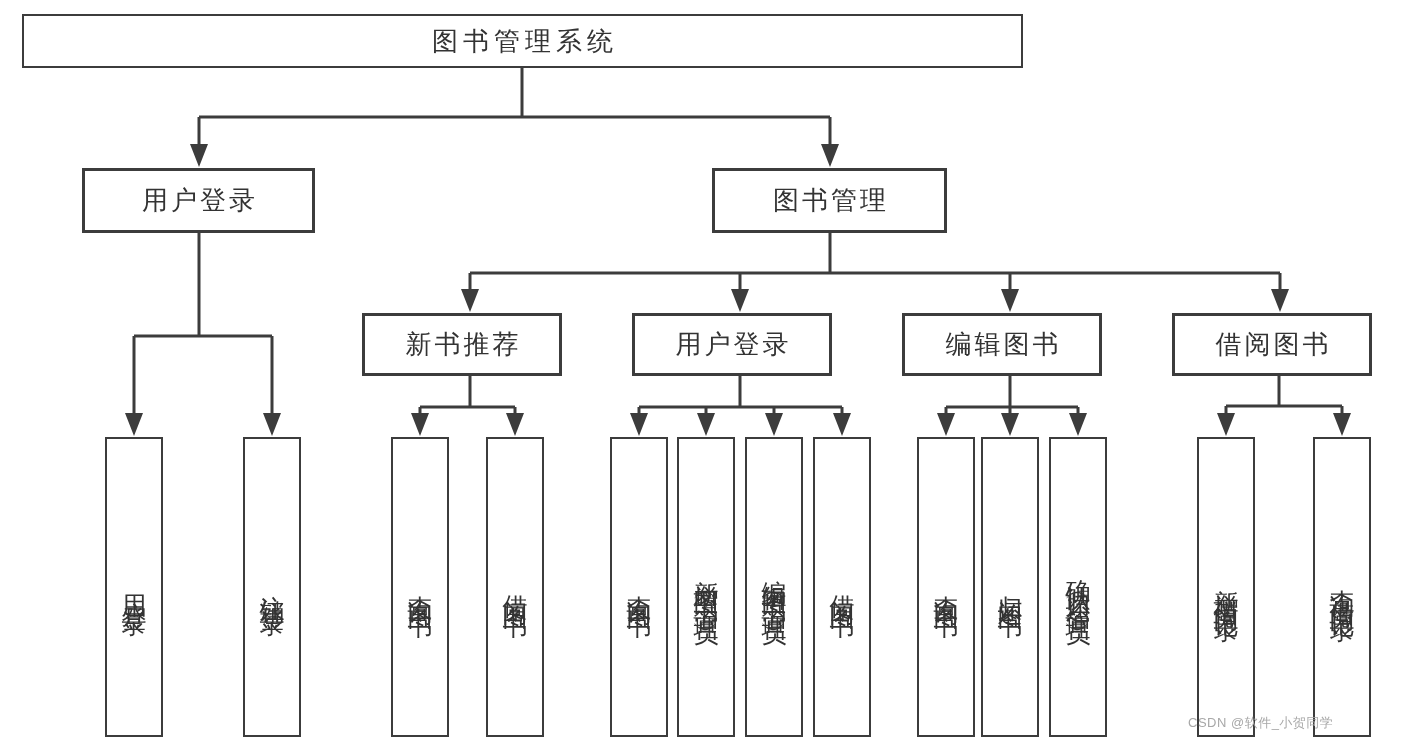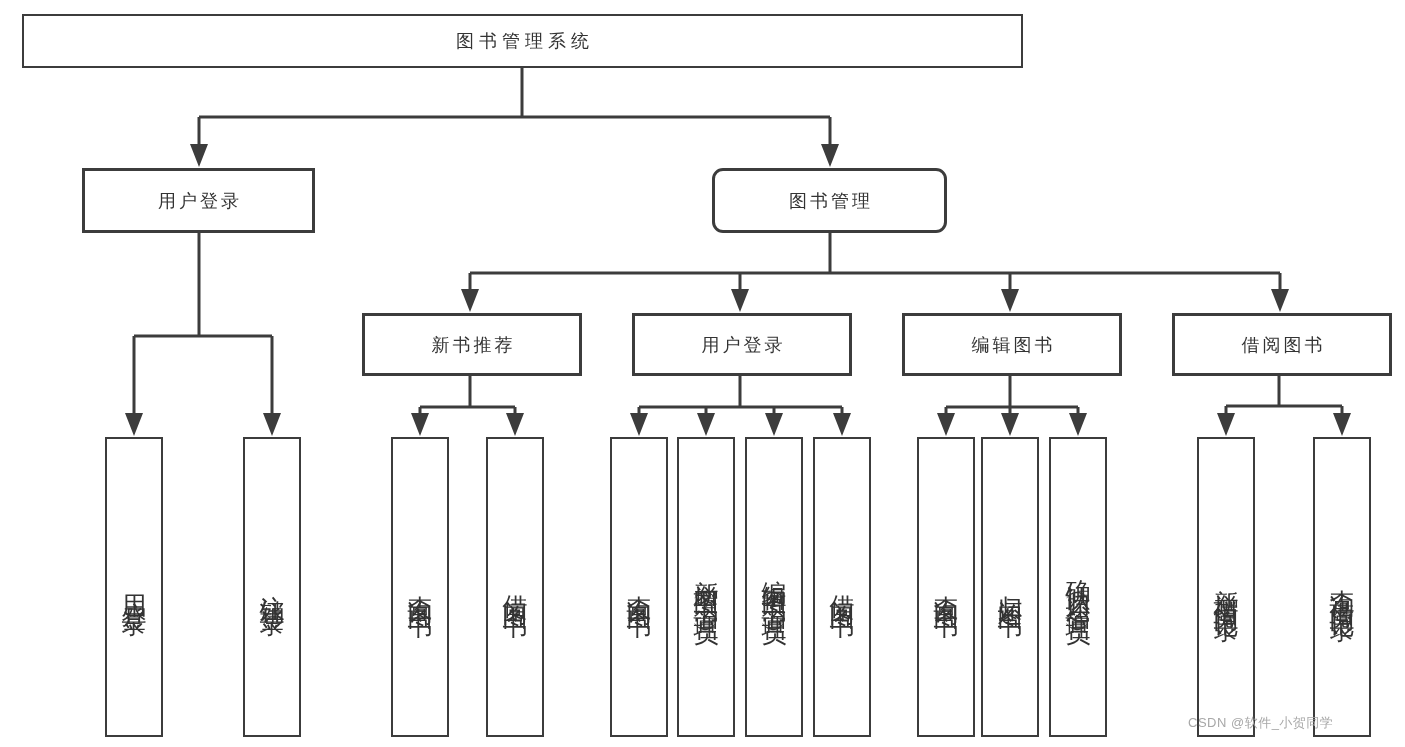--- a/index.html
+++ b/index.html
@@ -17,30 +17,30 @@
     box-sizing:border-box;
     background:#ffffff;
     border:3px solid #3c3c3c;
     display:flex;
     align-items:center;
     justify-content:center;
     z-index:1;
     color:#333333;
   }
   .hlabel{
-    font-size:18px;
+    font-size:26px;
     letter-spacing:3px;
     white-space:nowrap;
     text-indent:3px;
   }
   .root{left:22px;top:14px;width:1001px;height:54px;border-width:2px;}
   .root .hlabel{letter-spacing:5px;text-indent:5px;}
   .l2a{left:82px;top:168px;width:233px;height:65px;}
-  .l2b{left:712px;top:168px;width:235px;height:65px;border-radius:11px;}
-  .l3{top:313px;width:220px;height:63px;}
+  .l2b{left:712px;top:168px;width:235px;height:65px;}
+  .l3{top:313px;width:200px;height:63px;}
   .l3a{left:362px;} .l3b{left:632px;} .l3c{left:902px;} .l3d{left:1172px;}
   .leaf{top:437px;width:58px;height:300px;border-width:2.5px;}
   .vlabel{
     writing-mode:vertical-lr;
     text-orientation:mixed;
     font-size:25px;
     letter-spacing:6px;
     line-height:1;
     white-space:nowrap;
   }

